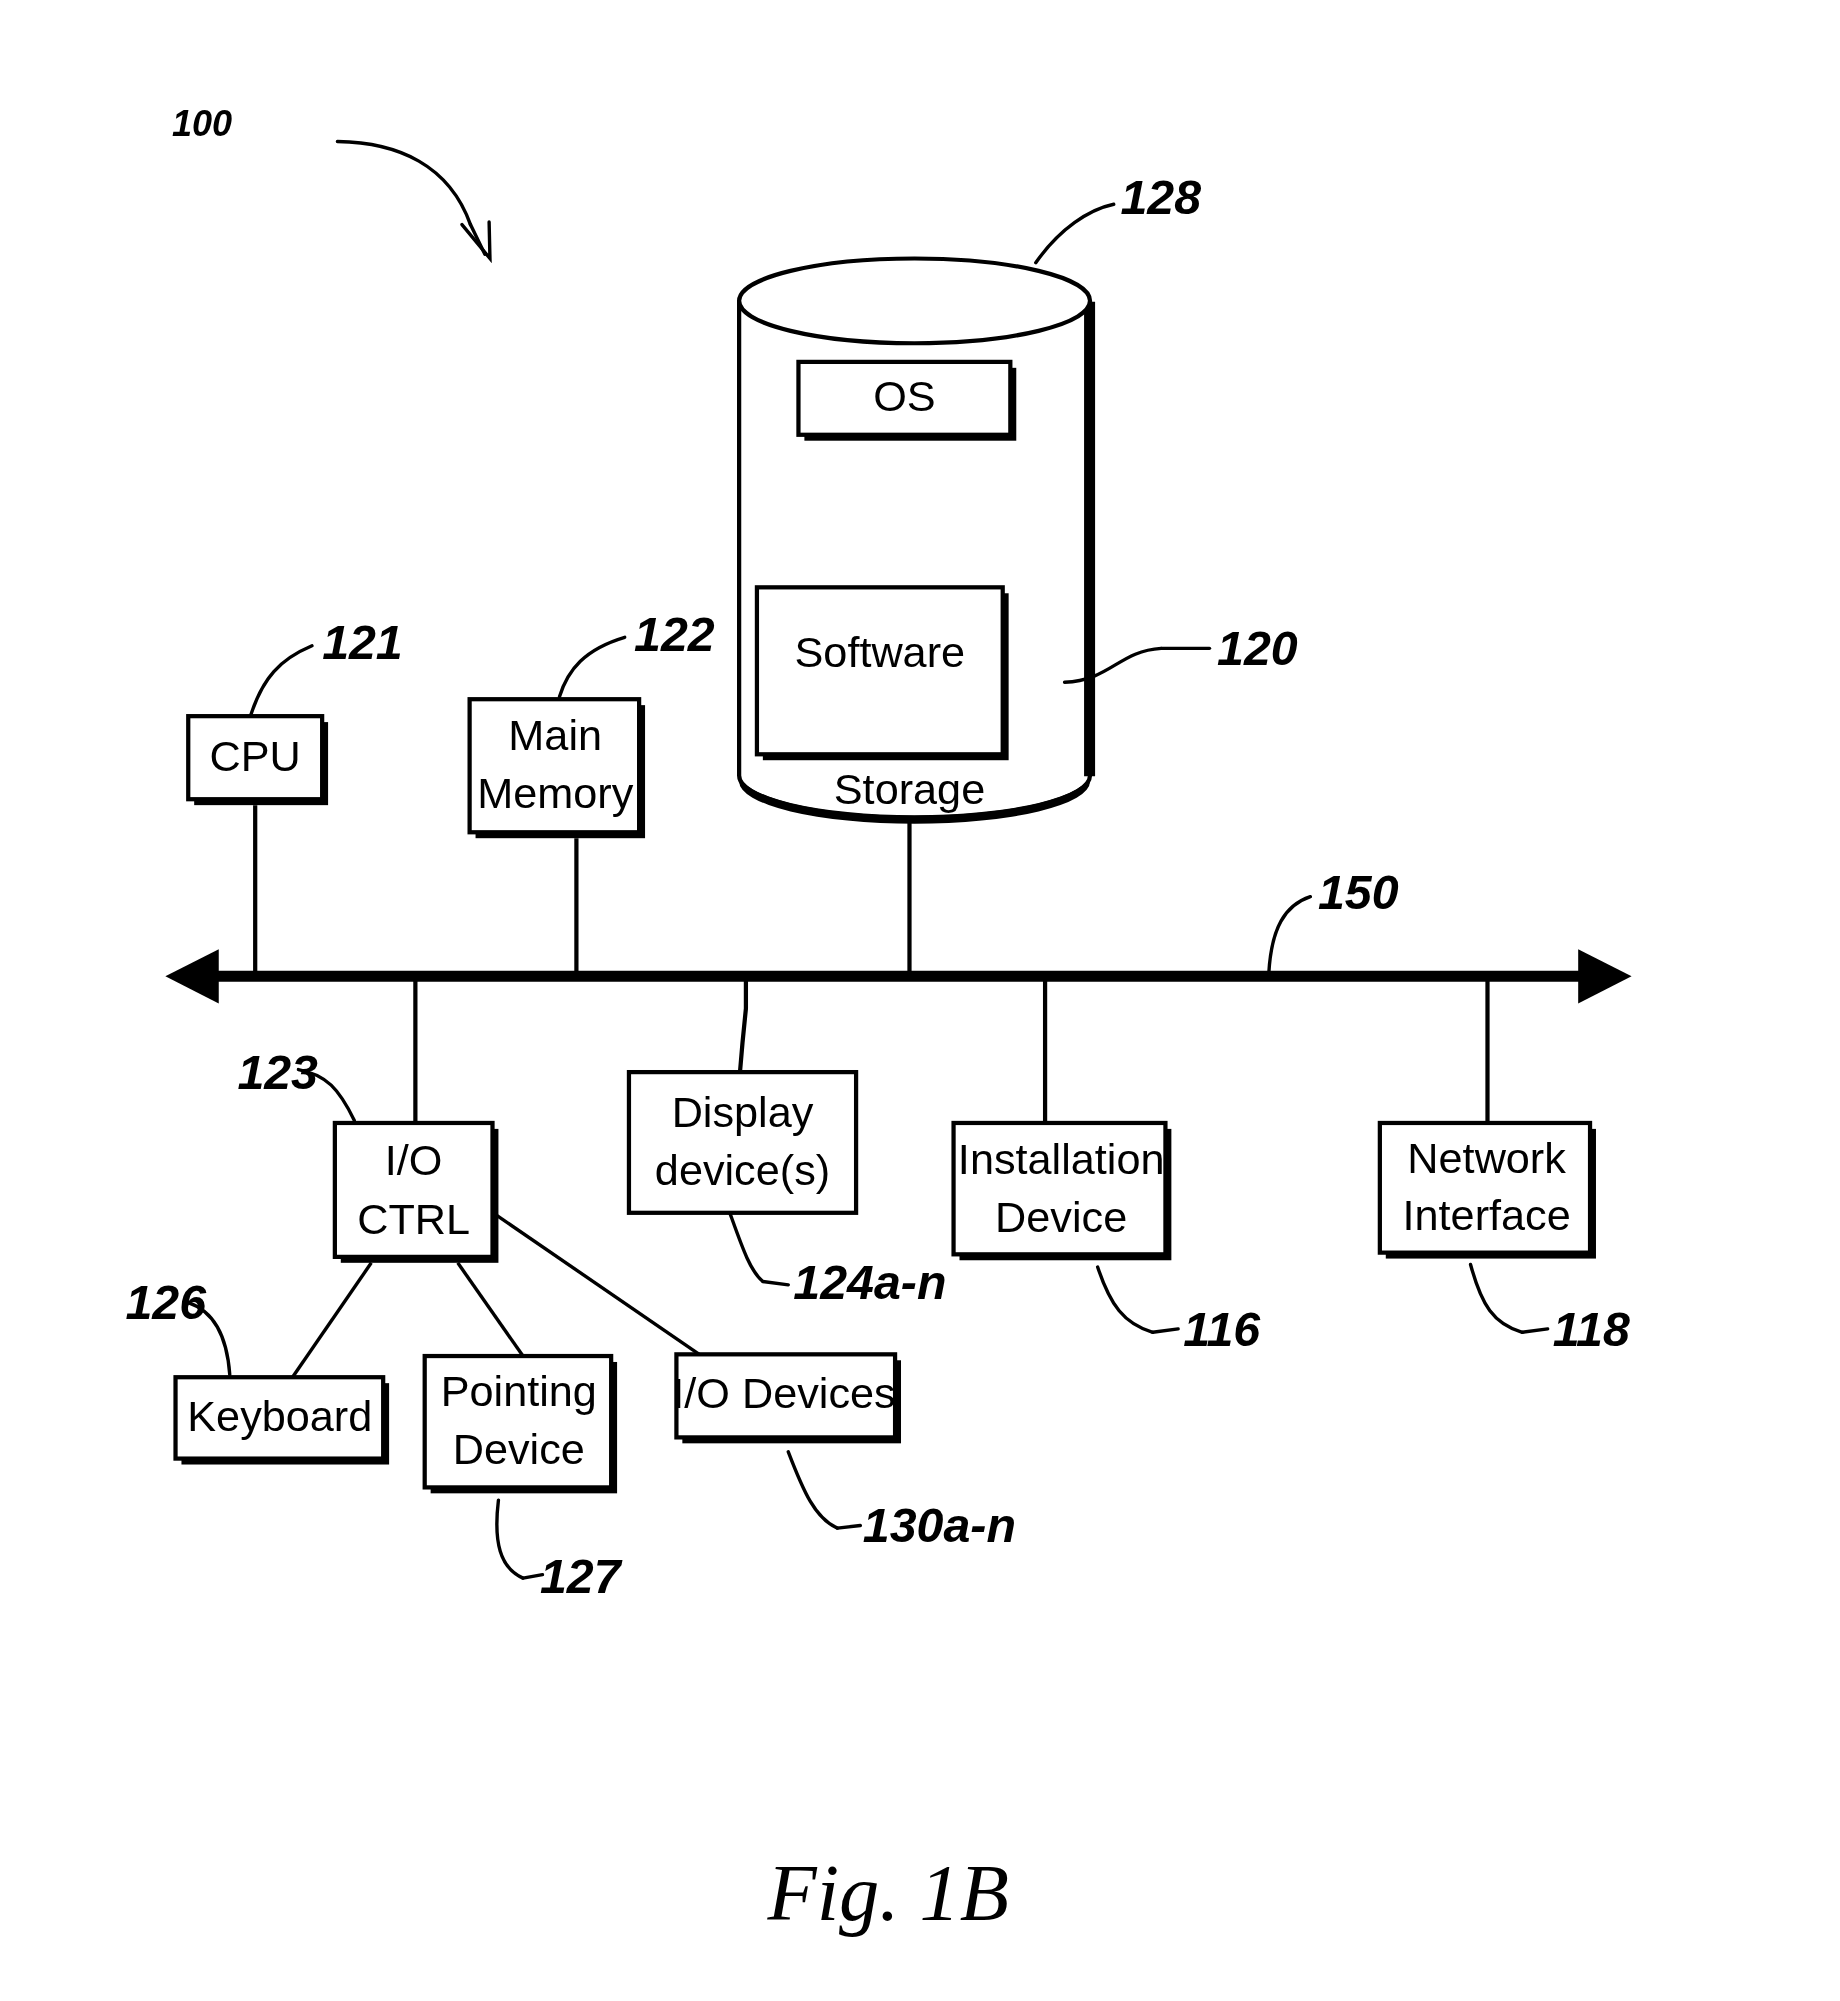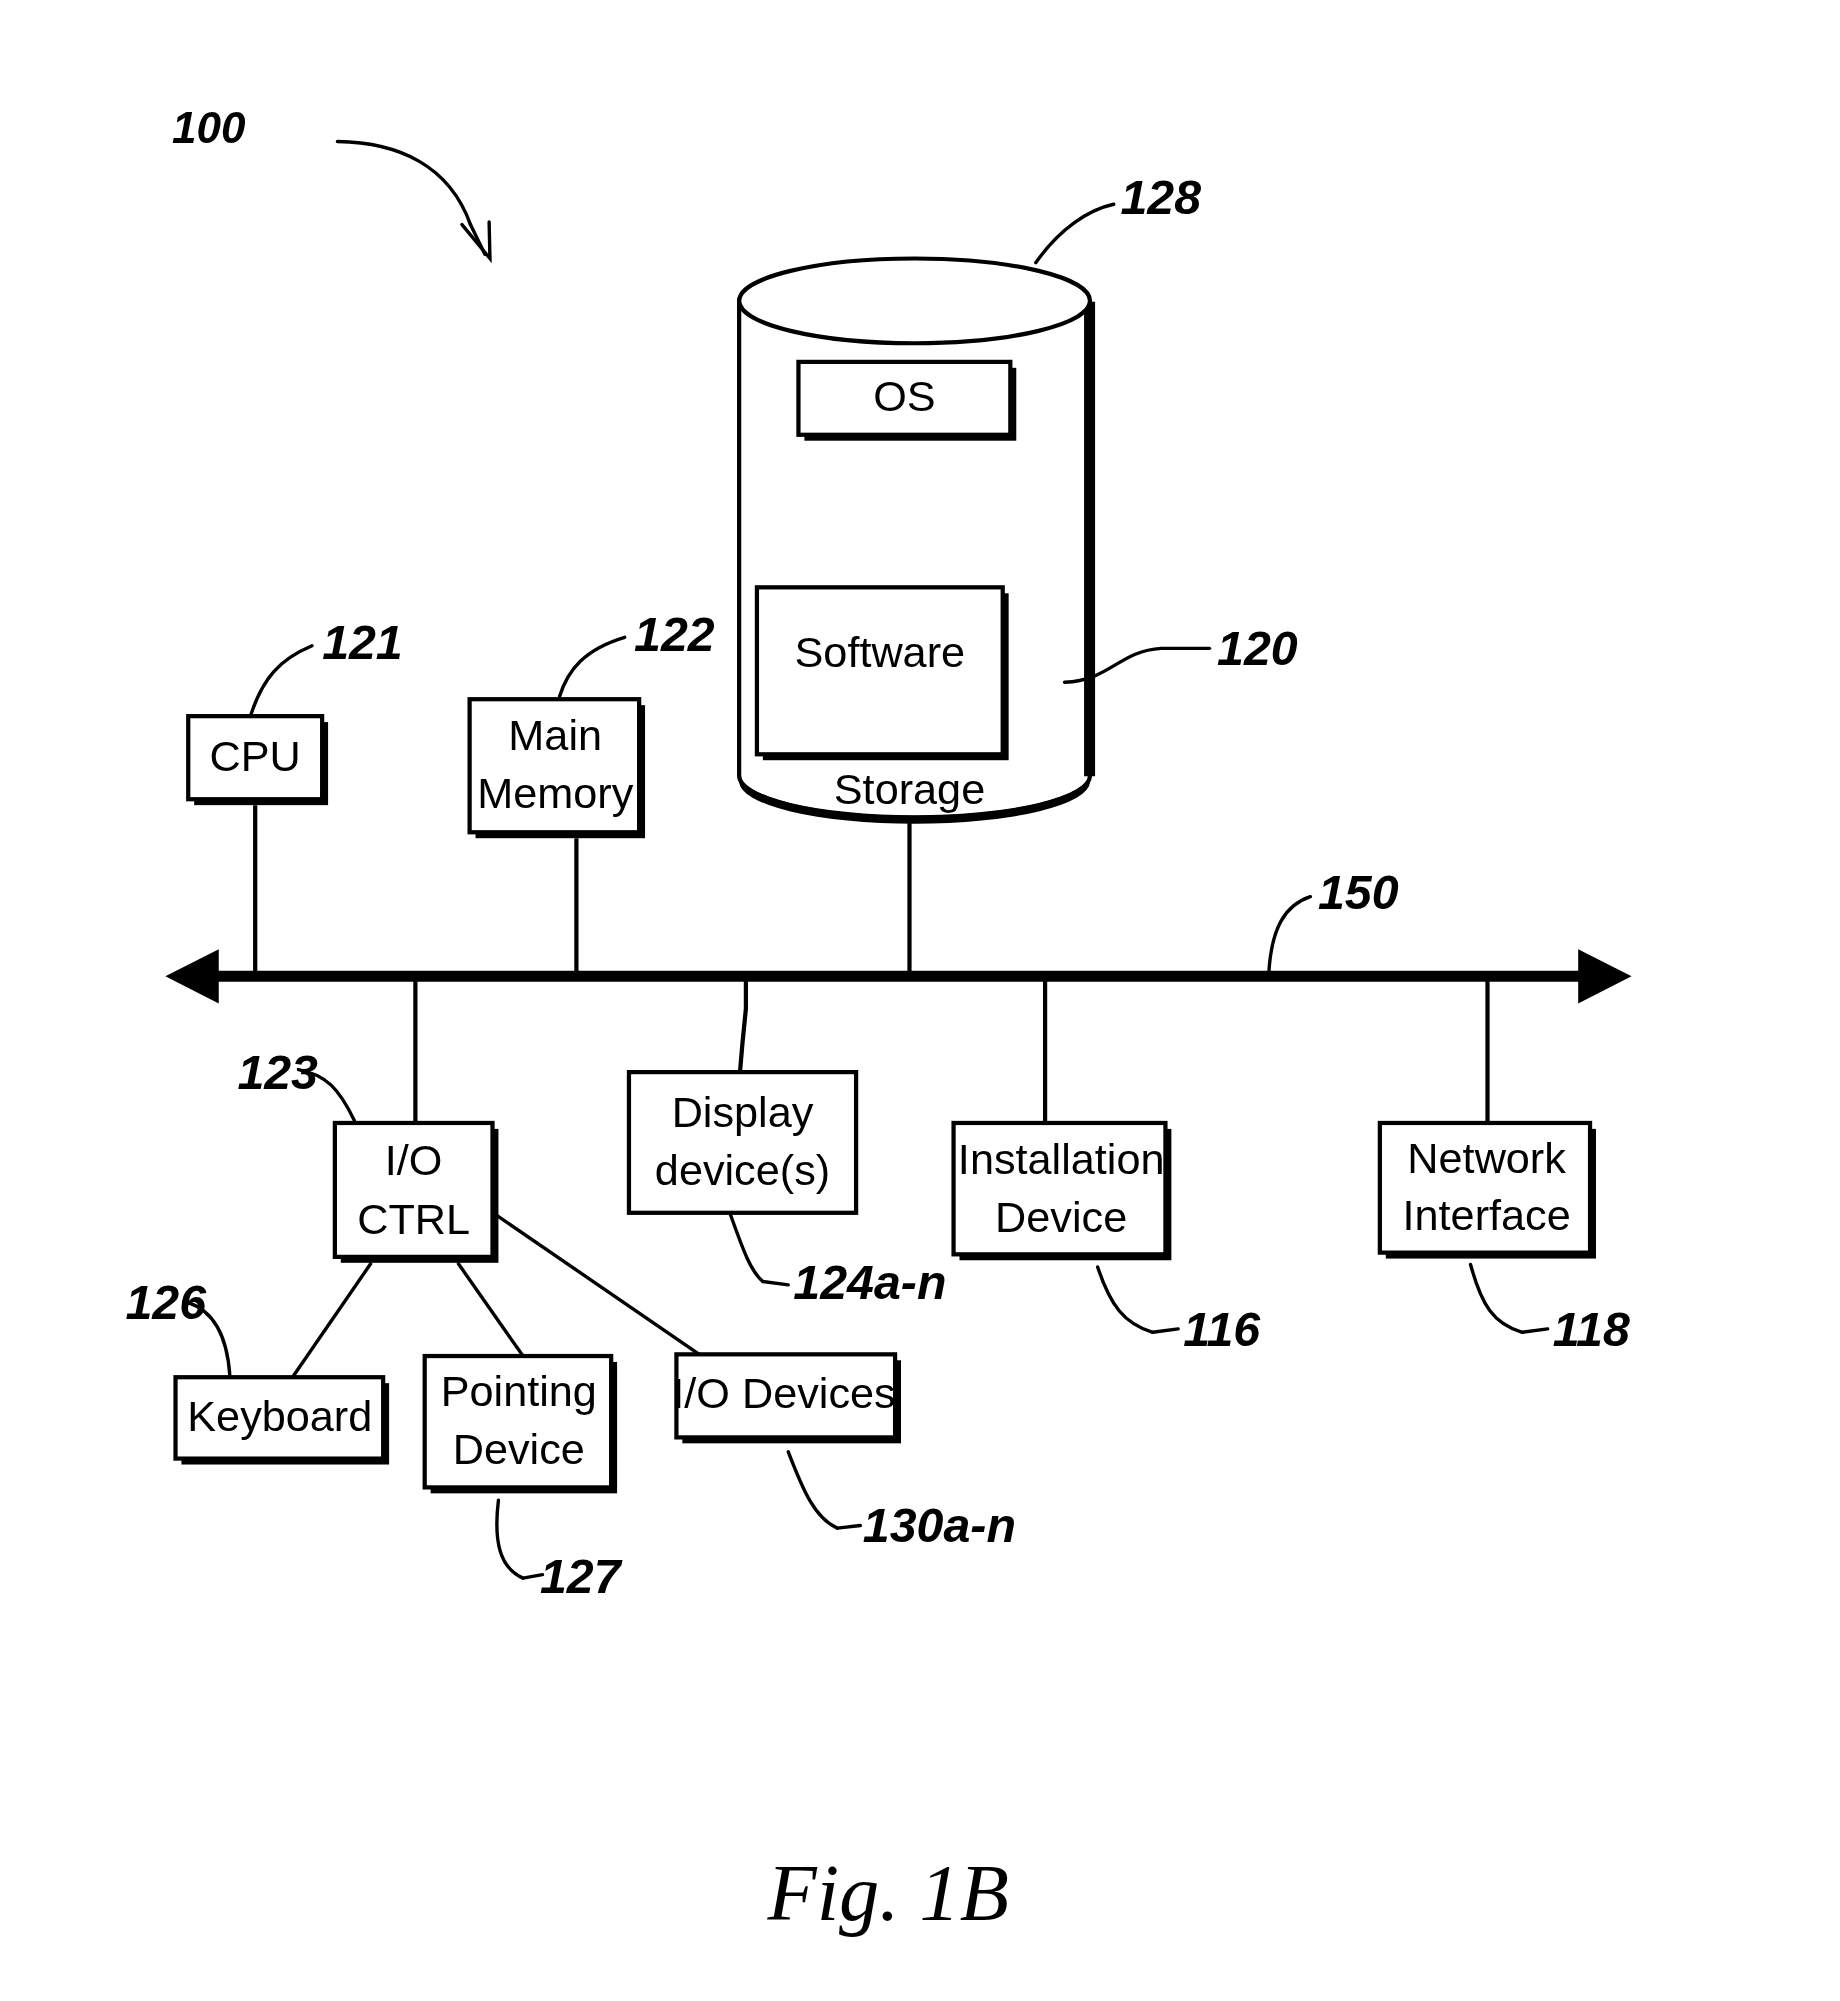--- a/index.html
+++ b/index.html
@@ -241,16 +241,16 @@
     <g>
       <path class="leader" d="M 930 1713 C 948 1760 962 1792 988 1803"></path>
       <path class="leader" d="M 988 1803 L 1015 1800"></path>
     </g>
     <text class="ref-num" x="1018" y="1820">130a-n</text>
 
     <text class="fig-caption" x="1048" y="2265">Fig. 1B</text>
 
   </svg>
 
-  <div style="position:absolute; left:172px; top:103px; font-family:'Liberation Sans',sans-serif; font-size:44px; font-weight:bold; font-style:italic; color:#000;">100</div>
+  <div style="position:absolute; left:172px; top:103px; font-family:'Liberation Sans',sans-serif; font-size:36px; font-weight:bold; font-style:italic; color:#000;">100</div>
 
 </div>
 
 
 </body></html>

